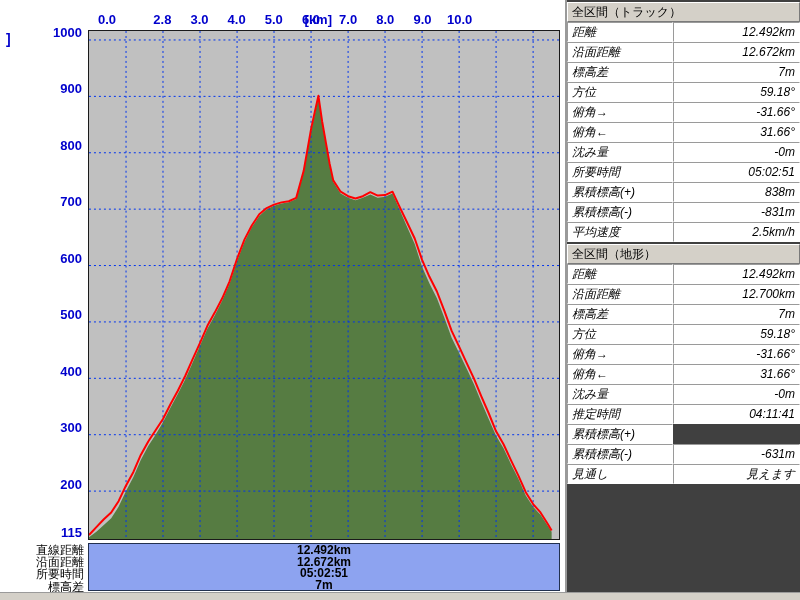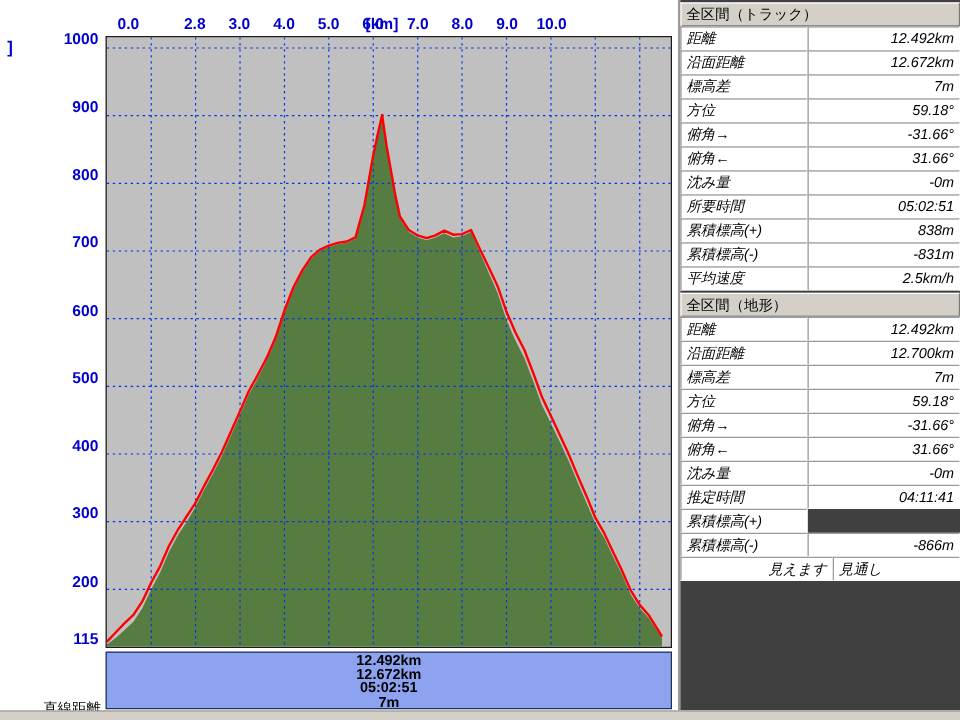--- a/index.html
+++ b/index.html
@@ -21,21 +21,21 @@
   .ybracket{position:absolute;left:6px;top:31px;color:#0000cc;font-weight:bold;font-size:14px;}
 
   
   .plot{position:absolute;left:88px;top:30px;width:472px;height:510px;
         background:#c0c0c0;border:1px solid #1a1a1a;box-sizing:border-box;}
   .plot svg{display:block;width:100%;height:100%;}
   .grid line{stroke:#0033ee;stroke-width:1;stroke-dasharray:2 3;}
 
   
   .sumlabels{position:absolute;left:0;top:544px;width:84px;}
-  .sl{height:12.2px;line-height:12.2px;font-size:12px;text-align:right;white-space:nowrap;margin-top:40px;}
+  .sl{height:12.2px;line-height:12.2px;font-size:12px;text-align:right;white-space:nowrap;}
   .sumbox{position:absolute;left:88px;top:543px;width:472px;height:48px;
           background:#8da3f0;border:1px solid #22304f;box-sizing:border-box;
           text-align:center;padding-top:1px;}
   .sv{height:11.5px;line-height:11.5px;font-size:12px;font-weight:bold;}
 
   
   .divider{position:absolute;left:565px;top:0;width:2px;height:600px;background:#9a9a9a;}
   .panels{position:absolute;left:567px;top:0;width:233px;height:592px;background:#404040;
           padding-top:2px;box-sizing:border-box;}
   .phead{height:20px;background:#d4d0c8;border:1px solid;
@@ -217,24 +217,24 @@
         </div>
         <div class="prow">
           <div class="pcell plabel">推定時間</div>
           <div class="pcell pvalue">04:11:41</div>
         </div>
         <div class="prow">
           <div class="pcell plabel">累積標高(+)</div>
         </div>
         <div class="prow">
           <div class="pcell plabel">累積標高(-)</div>
-          <div class="pcell pvalue">-866m</div>
-        </div>
-        <div class="prow">
+          <div class="pcell pvalue">-631m</div>
+        </div>
+        <div class="prow">
+          <div class="pcell plabel">見通し</div>
           <div class="pcell pvalue">見えます</div>
-          <div class="pcell plabel">見通し</div>
         </div>
       </div>
   </div>
 
   <div class="bottomstrip"></div>
 
 </div>
 
 </body></html>

